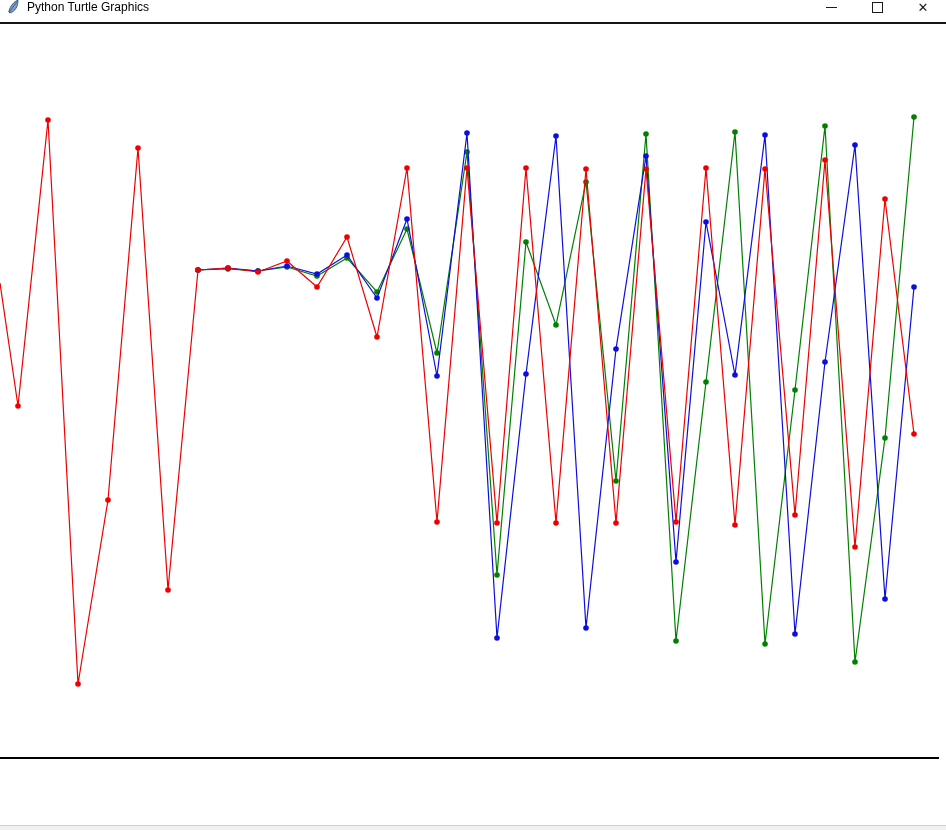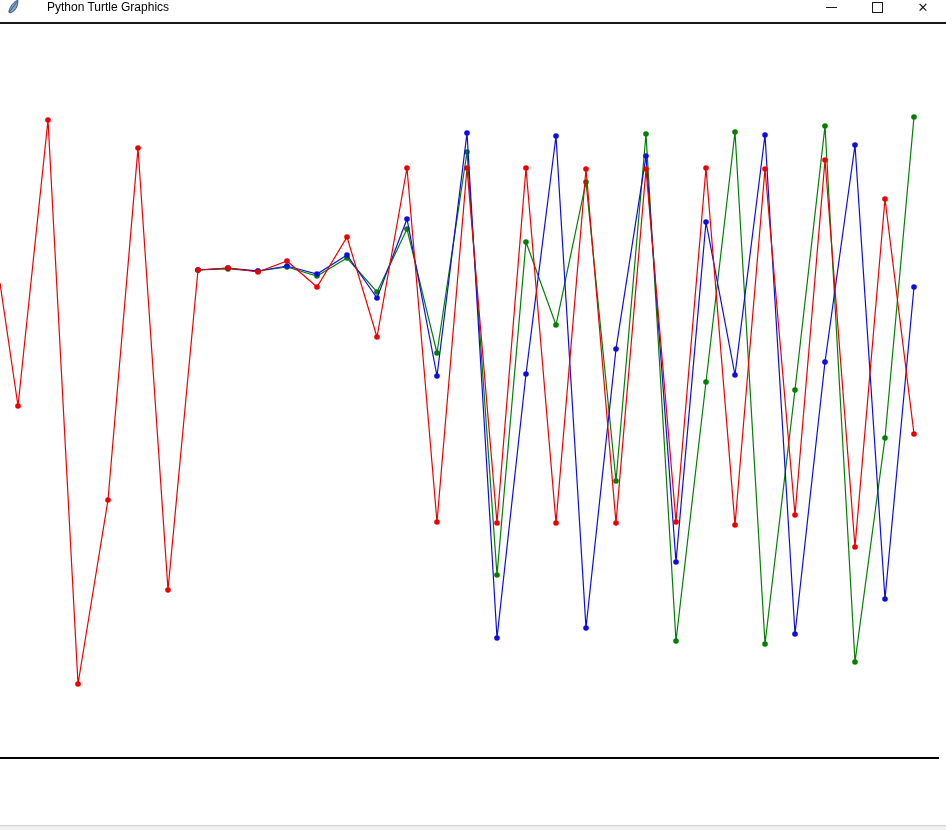--- a/index.html
+++ b/index.html
@@ -2,21 +2,21 @@
 <html><head>
 <meta charset="utf-8">
 <style>
   html,body{margin:0;padding:0;background:#ffffff;}
   .window{
     position:relative;width:946px;height:830px;background:#ffffff;
     font-family:"Liberation Sans",sans-serif;overflow:hidden;
   }
   .titlebar{
     position:absolute;top:0;left:0;right:0;height:14px;background:#ffffff;
-    display:flex;align-items:center;z-index:3;gap:20px;
+    display:flex;align-items:center;z-index:3;
   }
   .titlebar-icon{margin-left:6px;width:14px;height:16px;display:flex;align-items:center;}
   .titlebar-title{font-size:12px;color:#000000;margin-left:7px;white-space:nowrap;}
   .controls{margin-left:auto;display:flex;height:100%;}
   .ctrl{
     width:46px;height:100%;display:flex;align-items:center;justify-content:center;
     color:#1a1a1a;cursor:default;
   }
   .min-glyph{width:11px;height:1px;background:#1a1a1a;}
   .max-glyph{width:9px;height:9px;border:1px solid #1a1a1a;background:transparent;}

